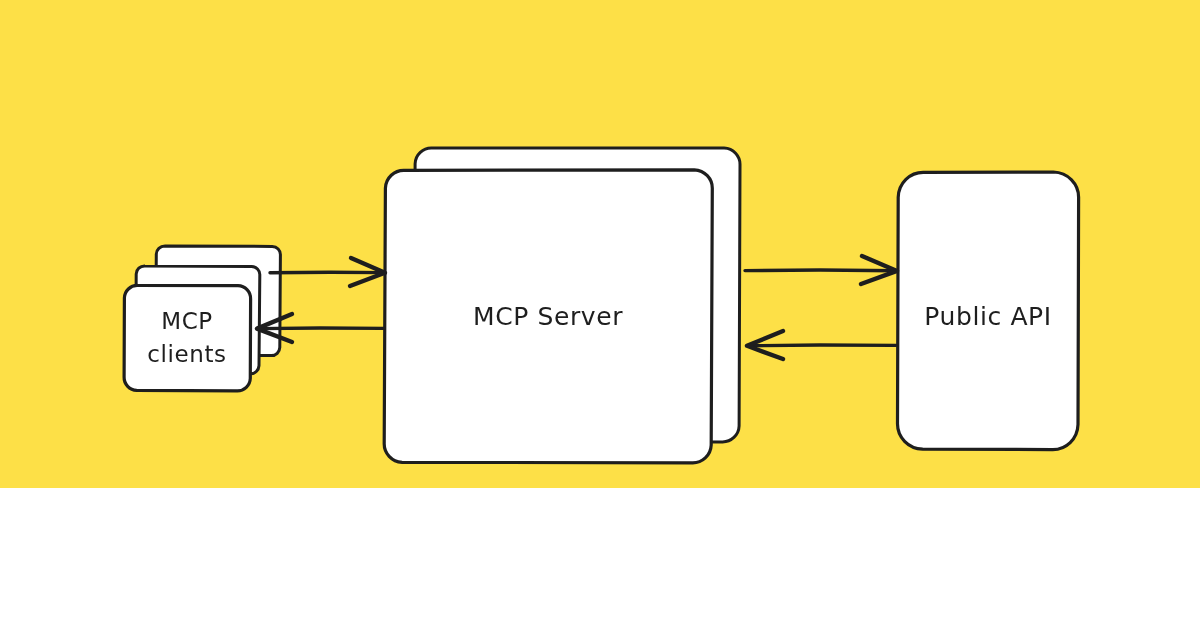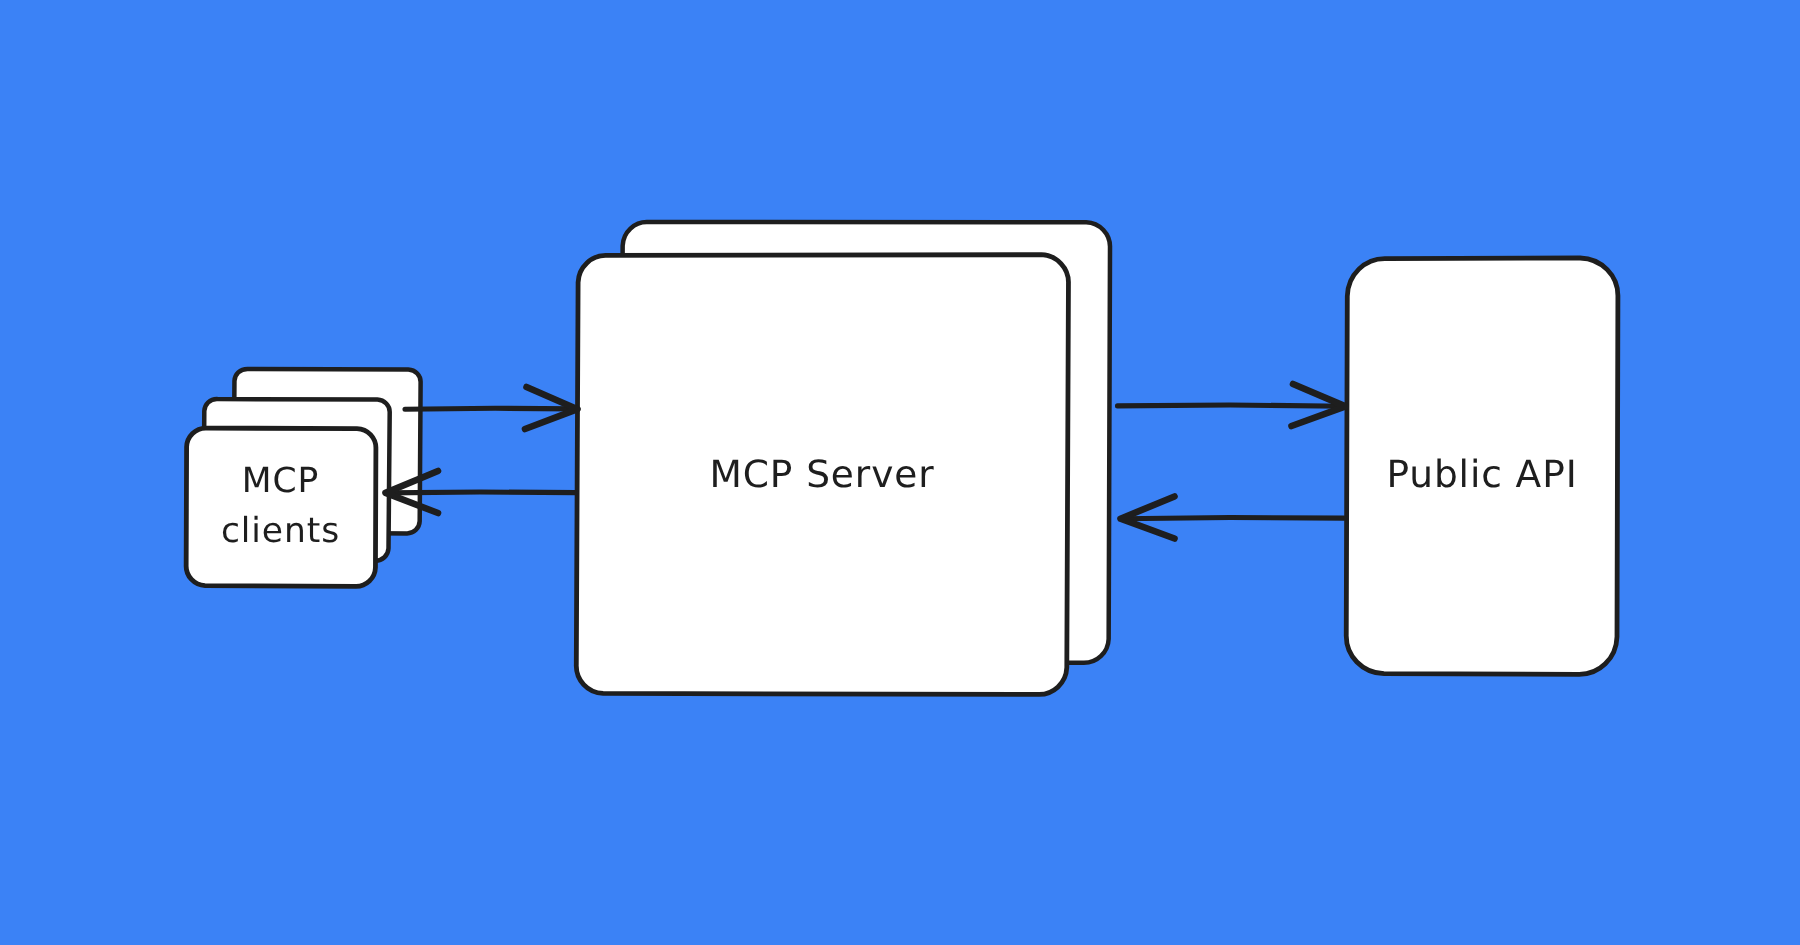--- a/index.html
+++ b/index.html
@@ -10,22 +10,22 @@
   }
   body {
     width: 1200px;
     height: 630px;
     overflow: hidden;
     font-family: "DejaVu Sans", sans-serif;
   }
   #diagram-canvas {
     position: relative;
     width: 1200px;
-    height: 630px;
-    background: #3b82f6;
+    height: 488px;
+    background: #fde047;
   }
   #diagram-svg {
     position: absolute;
     top: 0;
     left: 0;
     width: 1200px;
     height: 630px;
     display: block;
   }
   .sketch-stroke {

